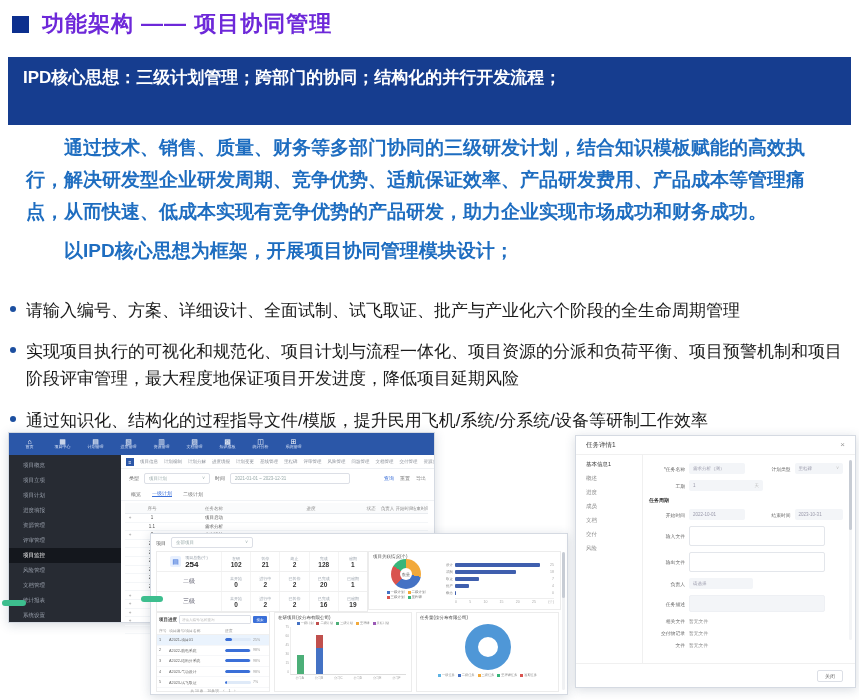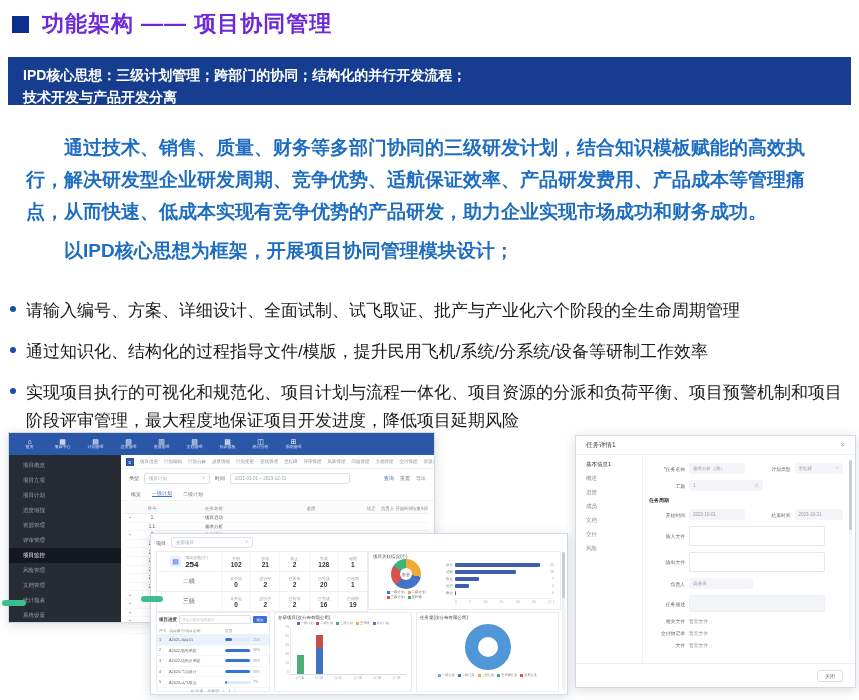--- a/index.html
+++ b/index.html
@@ -4,22 +4,22 @@
 <style>
   html,body{margin:0;padding:0}
   body{width:859px;height:700px;position:relative;overflow:hidden;background:#fff;
        font-family:"Liberation Sans","DejaVu Sans",sans-serif}
 
   
   .title-row{position:absolute;left:12px;top:9px;display:flex;align-items:center;gap:13px}
   .title-sq{width:17px;height:17px;background:#0c2f8e}
   .page-title{font-size:22px;font-weight:bold;color:#6d28d9;letter-spacing:1px;margin:0}
 
-  .banner{position:absolute;left:8px;top:57px;width:843px;height:48px;background:#163d8f;
-          color:#fff;font-weight:bold;font-size:14px;line-height:1.55;padding:8px 15px;box-sizing:border-box}
+  .banner{position:absolute;left:8px;top:57px;width:843px;height:68px;background:#163d8f;
+          color:#fff;font-weight:bold;font-size:17px;line-height:1.55;padding:8px 15px;box-sizing:border-box}
 
   .bluepara{position:absolute;left:26px;top:132px;width:812px;color:#1e6dc0;font-size:19px;
             font-weight:600;line-height:1.68}
   .bluepara p{margin:0 0 7px 0;text-indent:2em}
 
   .bullets{position:absolute;left:10px;top:297px;width:842px}
   .bullet{display:flex;gap:10px;margin-bottom:14px;font-size:17px;color:#1a1a1a;line-height:1.6}
   .dot{width:6px;height:6px;border-radius:50%;background:#1c4fa0;margin-top:9px;flex:none}
 
   
@@ -166,40 +166,39 @@
 </head>
 <body>
 
 <div class="title-row">
   <span class="title-sq"></span>
   <h1 class="page-title">功能架构 —— 项目协同管理</h1>
 </div>
 
 <div class="banner">
   <div>IPD核心思想：三级计划管理；跨部门的协同；结构化的并行开发流程；</div>
-  <div>技术开发与产品开发分离</div>
 </div>
 
 <div class="bluepara">
   <p>通过技术、销售、质量、财务等多部门协同的三级研发计划，结合知识模板赋能的高效执行，解决研发型企业研发周期、竞争优势、适航保证效率、产品研发费用、产品成本等管理痛点，从而快速、低成本实现有竞争优势的产品研发，助力企业实现市场成功和财务成功。</p>
   <p>以IPD核心思想为框架，开展项目协同管理模块设计；</p>
 </div>
 
 <div class="bullets" id="bullets">
     <div class="bullet">
       <span class="dot"></span>
       <span>请输入编号、方案、详细设计、全面试制、试飞取证、批产与产业化六个阶段的全生命周期管理</span>
     </div>
     <div class="bullet">
       <span class="dot"></span>
-      <span>通过知识化、结构化的过程指导文件/模版，提升民用飞机/系统/分系统/设备等研制工作效率</span>
+      <span>实现项目执行的可视化和规范化、项目计划与流程一体化、项目资源的分派和负荷平衡、项目预警机制和项目阶段评审管理，最大程度地保证项目开发进度，降低项目延期风险</span>
     </div>
     <div class="bullet">
       <span class="dot"></span>
-      <span>实现项目执行的可视化和规范化、项目计划与流程一体化、项目资源的分派和负荷平衡、项目预警机制和项目阶段评审管理，最大程度地保证项目开发进度，降低项目延期风险</span>
+      <span>通过知识化、结构化的过程指导文件/模版，提升民用飞机/系统/分系统/设备等研制工作效率</span>
     </div>
   </div>
 
 <div class="collage">
 
   <div class="win" id="appWin">
     <div class="navbar" id="appNav">
         <div class="navit">
           <span class="ni">⌂</span>
           <span>首页</span>

